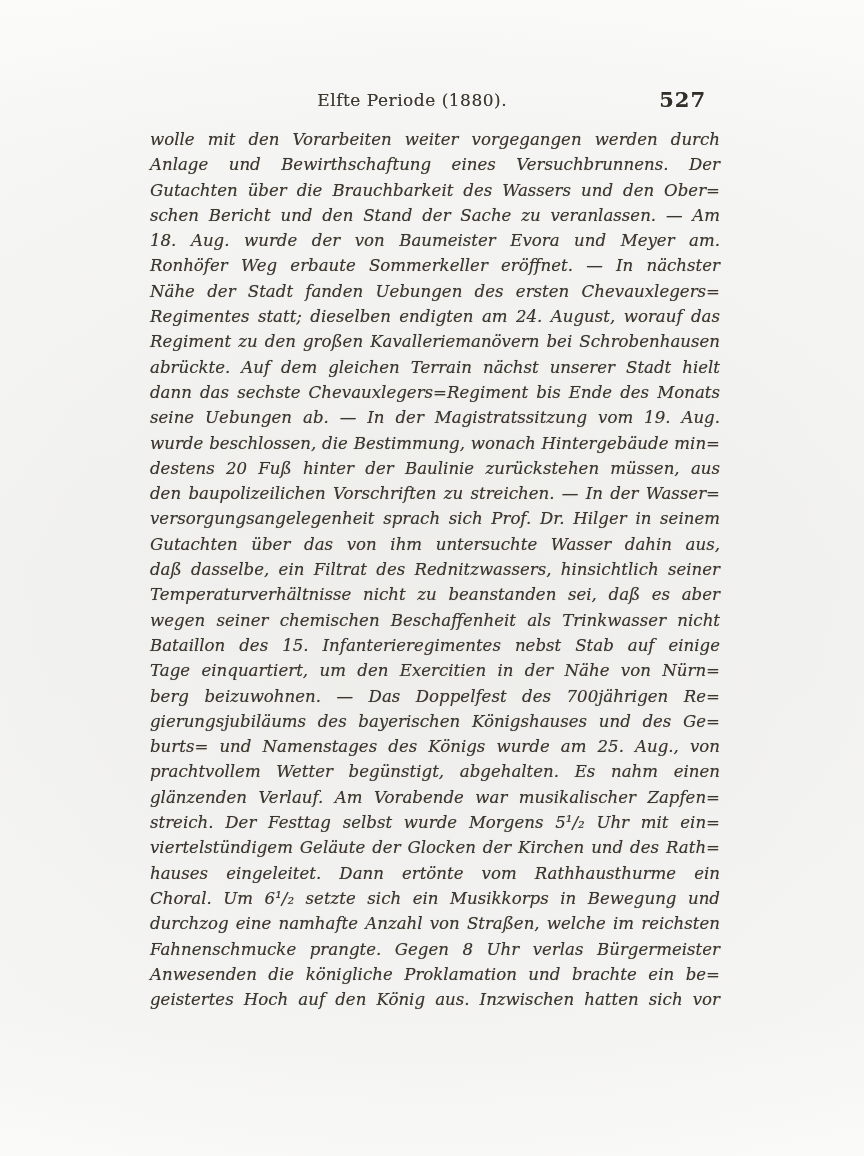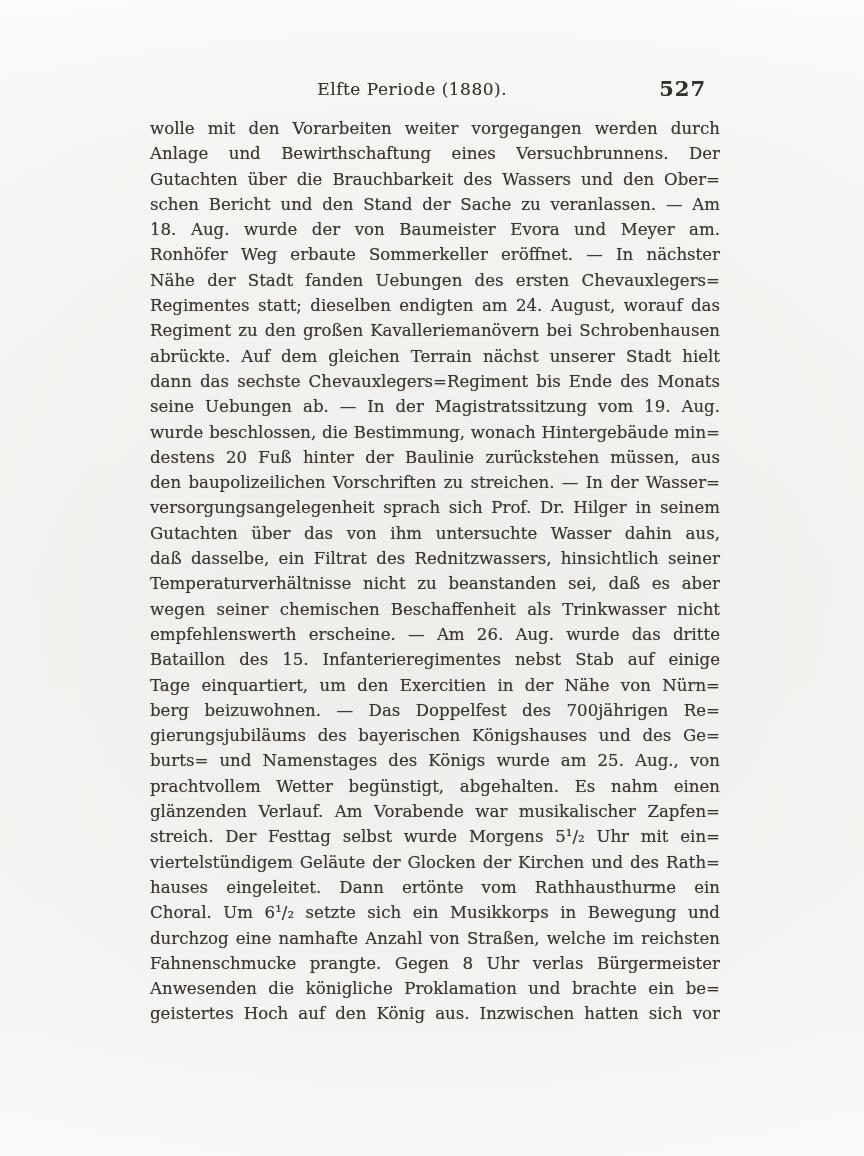--- a/index.html
+++ b/index.html
@@ -12,21 +12,21 @@
     position: relative;
     overflow: hidden;
     background:
       radial-gradient(ellipse 120% 90% at 50% 55%, rgba(223,222,218,0.35) 0%, rgba(248,248,247,0) 70%),
       linear-gradient(180deg, #fbfbfa 0%, #f7f7f5 12%, #f5f5f3 50%, #f7f7f6 88%, #fbfbfa 100%);
     font-family: "DejaVu Serif", "Liberation Serif", serif;
   }
   .sheet {
     position: absolute;
     left: 150px;
-    top: 4px;
+    top: 15px;
     width: 570px;
     height: 940px;
   }
   .header {
     position: absolute;
     top: 72px;
     left: 0;
     width: 100%;
     height: 26px;
   }
@@ -53,20 +53,21 @@
     text-align: right;
   }
   .body-text {
     position: absolute;
     top: 112px;
     left: 0;
     width: 570px;
     color: #3b362e;
     font-size: 16.6px;
     text-shadow: 0 0 0.7px rgba(74,67,56,0.55);
+    font-style: italic;
   }
   .text-line {
     height: 25.3px;
     line-height: 25.3px;
     text-align: justify;
     text-align-last: justify;
     white-space: nowrap;
     overflow: visible;
   }
 </style>
@@ -92,21 +93,20 @@
       <div class="text-line">dann das sechste Chevauxlegers=Regiment bis Ende des Monats</div>
       <div class="text-line">seine Uebungen ab. — In der Magistratssitzung vom 19. Aug.</div>
       <div class="text-line">wurde beschlossen, die Bestimmung, wonach Hintergebäude min=</div>
       <div class="text-line">destens 20 Fuß hinter der Baulinie zurückstehen müssen, aus</div>
       <div class="text-line">den baupolizeilichen Vorschriften zu streichen. — In der Wasser=</div>
       <div class="text-line">versorgungsangelegenheit sprach sich Prof. Dr. Hilger in seinem</div>
       <div class="text-line">Gutachten über das von ihm untersuchte Wasser dahin aus,</div>
       <div class="text-line">daß dasselbe, ein Filtrat des Rednitzwassers, hinsichtlich seiner</div>
       <div class="text-line">Temperaturverhältnisse nicht zu beanstanden sei, daß es aber</div>
       <div class="text-line">wegen seiner chemischen Beschaffenheit als Trinkwasser nicht</div>
-      <div class="text-line">empfehlenswerth erscheine. — Am 26. Aug. wurde das dritte</div>
       <div class="text-line">Bataillon des 15. Infanterieregimentes nebst Stab auf einige</div>
       <div class="text-line">Tage einquartiert, um den Exercitien in der Nähe von Nürn=</div>
       <div class="text-line">berg beizuwohnen. — Das Doppelfest des 700jährigen Re=</div>
       <div class="text-line">gierungsjubiläums des bayerischen Königshauses und des Ge=</div>
       <div class="text-line">burts= und Namenstages des Königs wurde am 25. Aug., von</div>
       <div class="text-line">prachtvollem Wetter begünstigt, abgehalten.  Es nahm einen</div>
       <div class="text-line">glänzenden Verlauf.  Am Vorabende war musikalischer Zapfen=</div>
       <div class="text-line">streich.  Der Festtag selbst wurde Morgens 5¹/₂ Uhr mit ein=</div>
       <div class="text-line">viertelstündigem Geläute der Glocken der Kirchen und des Rath=</div>
       <div class="text-line">hauses eingeleitet.  Dann ertönte vom Rathhausthurme ein</div>

